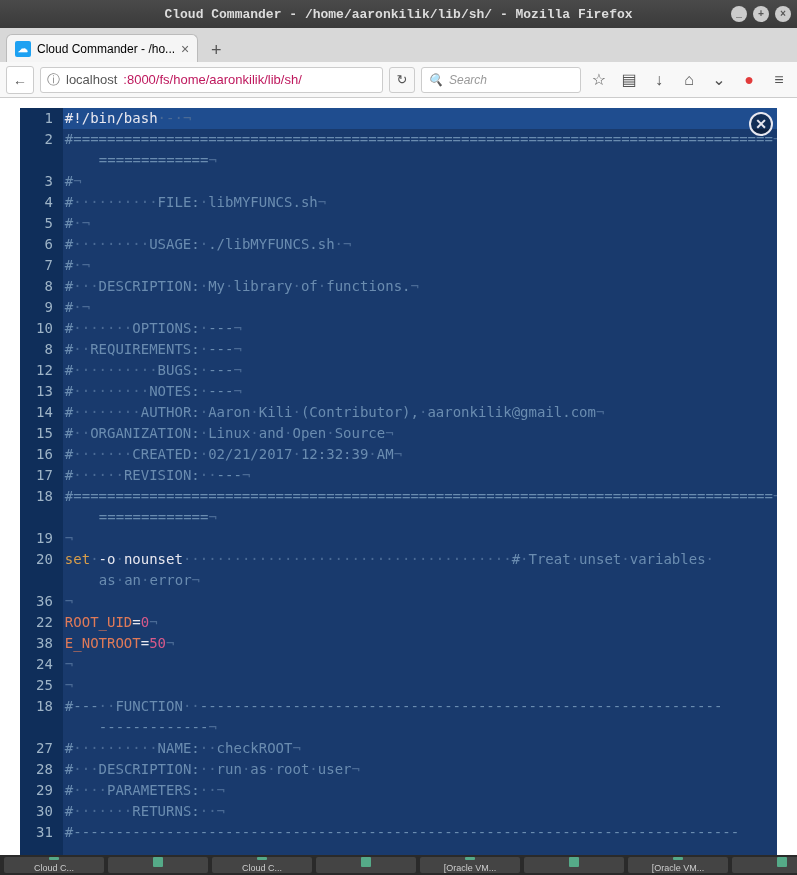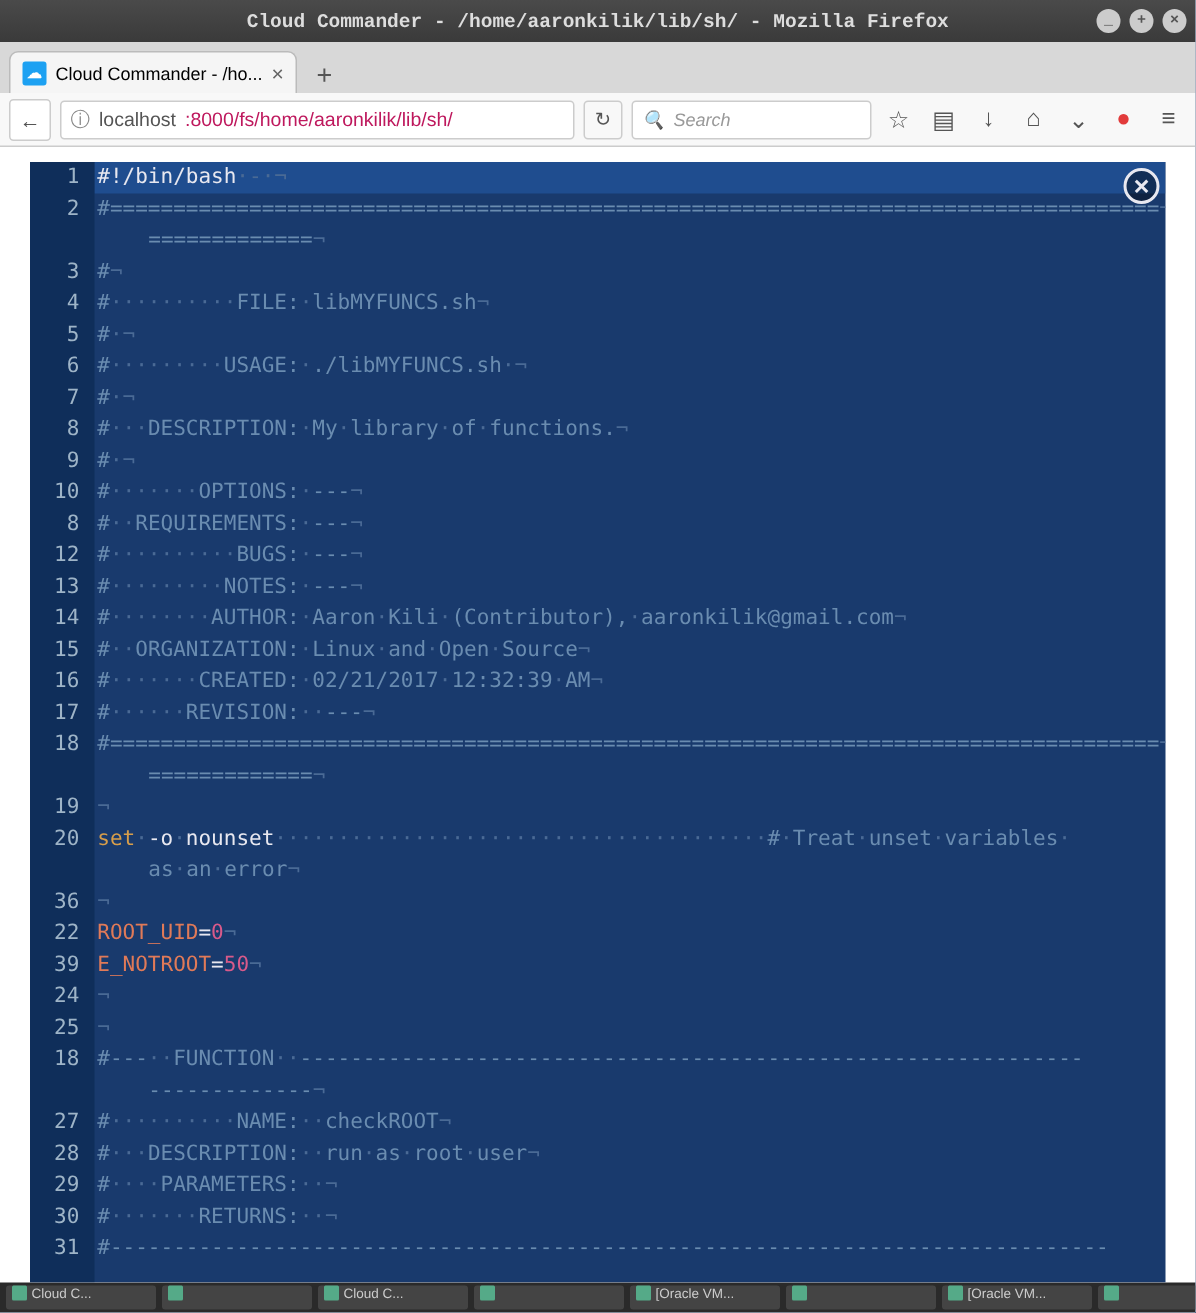--- a/index.html
+++ b/index.html
@@ -206,24 +206,25 @@
   gap: 4px;
   padding: 0 4px;
   overflow: hidden;
 }
 .task-item {
   height: 16px;
   min-width: 100px;
   background: #444;
   font-size: 9px;
   color: #ccc;
-  display: flex; align-items:flex-start;
+  display: flex; align-items:center;
   padding: 0 4px;
   gap: 3px;
   border-radius: 2px;
+  flex-direction: column;
 }
 .task-item .ticon { width:10px;height:10px; background:#5a8; border-radius:1px;}
 </style>
 </head>
 <body>
 
 <div class="window">
 
   <div class="titlebar">
     <span>Cloud Commander - /home/aaronkilik/lib/sh/ - Mozilla Firefox</span>
@@ -287,21 +288,21 @@
             <div class="line">15</div>
             <div class="line">16</div>
             <div class="line">17</div>
             <div class="line">18</div>
             <div class="line"></div>
             <div class="line">19</div>
             <div class="line">20</div>
             <div class="line"></div>
             <div class="line">36</div>
             <div class="line">22</div>
-            <div class="line">39</div>
+            <div class="line">38</div>
             <div class="line">24</div>
             <div class="line">25</div>
             <div class="line">18</div>
             <div class="line"></div>
             <div class="line">27</div>
             <div class="line">28</div>
             <div class="line">29</div>
             <div class="line">30</div>
             <div class="line">31</div>
           </div>

